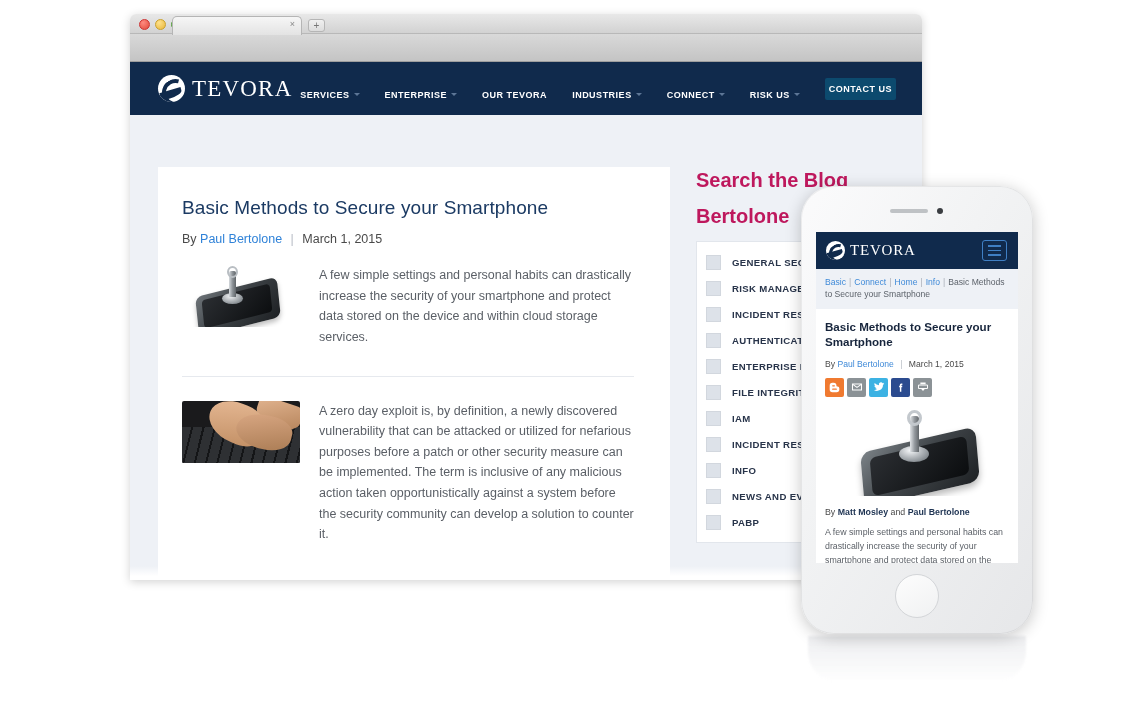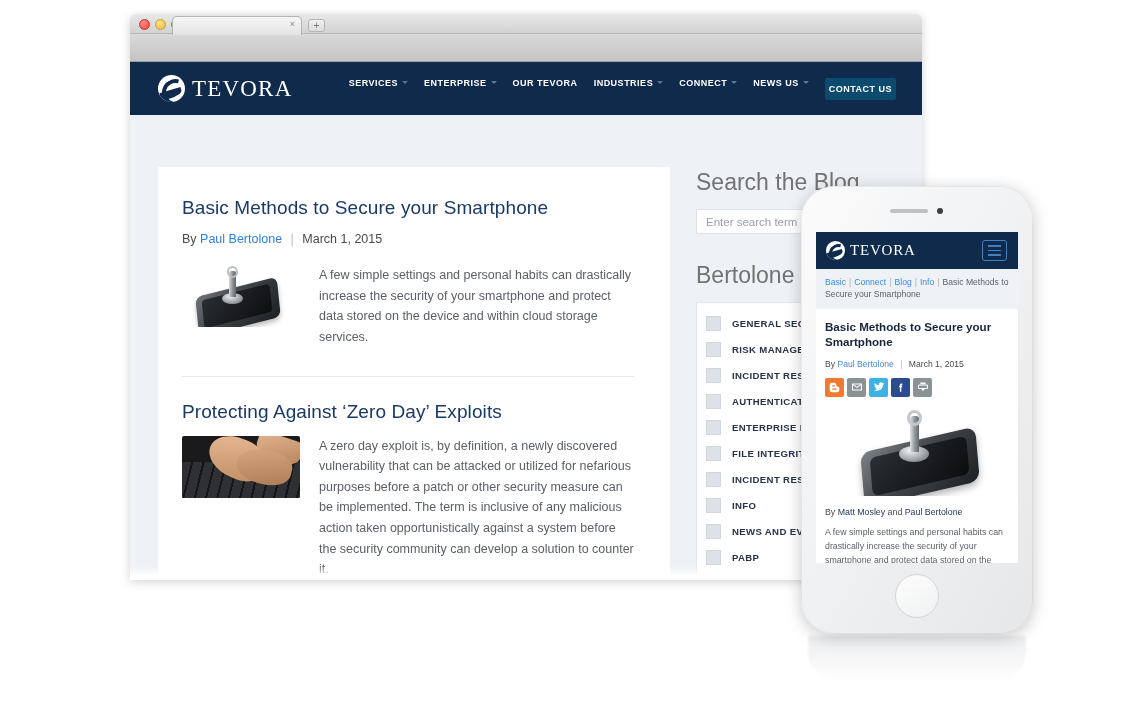--- a/index.html
+++ b/index.html
@@ -82,21 +82,21 @@
     content: ""; position: absolute;
     left: 2px; top: 15px; width: 22px; height: 8px;
     background: #102a4c;
     border-radius: 0 0 60% 40%;
     transform: rotate(-16deg);
   }
   .logo-text {
     color: #ffffff; font-family: "Liberation Serif", serif;
     font-size: 23px; letter-spacing: 1.2px;
   }
-  .nav-items { margin-left: auto; display: flex; align-items: flex-start; gap: 16px; }
+  .nav-items { margin-left: auto; display: flex; align-items: flex-end; gap: 25px; }
   .nav-item {
     color: #ffffff; font-size: 9px; font-weight: bold;
     letter-spacing: 0.5px; white-space: nowrap;
     display: flex; align-items: center; gap: 4px;
   }
   .caret {
     width: 0; height: 0;
     border-left: 3px solid transparent;
     border-right: 3px solid transparent;
     border-top: 3px solid #5d7696;
@@ -198,21 +198,21 @@
     border-radius: 30% 20% 40% 50%;
     transform: rotate(18deg);
   }
   .excerpt {
     font-size: 12.5px; line-height: 1.65; color: #5a5f66; flex: 1;
   }
 
   
   .sidebar { width: 200px; padding-top: 2px; }
   .side-h {
-    color: #737373; font-size: 23px; font-weight: normal;
+    color: #be185d; font-size: 20px; font-weight: bold;
     margin-bottom: 13px; white-space: nowrap;
   }
   .search-box {
     background: #ffffff; border: 1px solid #dfe3e9;
     height: 25px; width: 198px;
     display: flex; align-items: center; padding: 0 9px;
     font-size: 11.5px; color: #9aa0a8; margin-bottom: 28px;
     white-space: nowrap; overflow: hidden;
   }
   .cat-list { background: #ffffff; border: 1px solid #e2e6ec; width: 198px; padding: 7px 0; }
@@ -349,21 +349,21 @@
     width: 15px; height: 16px;
     border: 3px solid #c3c8cd; border-radius: 50%;
   }
   .ph-img .k-base {
     position: absolute; left: 74px; top: 38px;
     width: 30px; height: 16px;
     background: radial-gradient(ellipse at 38% 28%, #f4f6f8, #8f959a 68%, #5c6265);
     border-radius: 50%;
   }
   .ph-authors { font-size: 8.8px; color: #4a4a4a; margin-bottom: 8px; }
-  .ph-authors b { color: #1e3352; font-weight: normal; }
+  .ph-authors b { color: #1e3352; font-weight: bold; }
   .ph-excerpt { font-size: 8.8px; line-height: 1.62; color: #5a5f66; }
   .phone-reflection {
     position: absolute; left: 808px; top: 636px;
     width: 218px; height: 46px;
     background: linear-gradient(to bottom, rgba(232,233,236,0.75), rgba(255,255,255,0));
     border-radius: 0 0 30px 30px;
     filter: blur(1px);
   }
 </style>
 </head>
@@ -408,21 +408,21 @@
         </div>
         <div class="nav-item">
           <span>INDUSTRIES</span>
           <span class="caret"></span>
         </div>
         <div class="nav-item">
           <span>CONNECT</span>
           <span class="caret"></span>
         </div>
         <div class="nav-item">
-          <span>NEWS US</span>
+          <span>RISK US</span>
           <span class="caret"></span>
         </div>
         <div class="nav-cta">CONTACT US</div>
       </div>
     </div>
 
     <div class="page-body">
       <div class="content-row">
 
         <div class="card">
@@ -443,39 +443,37 @@
                   <span class="key-base"></span>
                   <span class="key-shaft"></span>
                   <span class="key-head"></span>
                 </div>
               </div>
               <p class="excerpt">A few simple settings and personal habits can drastically increase the security of your smartphone and protect data stored on the device and within cloud storage services.</p>
             </div>
           </div>
 
           <div class="post">
-            <h2 class="post-title">Protecting Against ‘Zero Day’ Exploits</h2>
             <div class="post-body">
               <div class="thumb">
                 <div class="thumb-img thumb-keys">
                   <span class="kb"></span>
                   <span class="arm"></span>
                   <span class="hand1"></span>
                   <span class="hand2"></span>
                 </div>
               </div>
               <p class="excerpt">A zero day exploit is, by definition, a newly discovered vulnerability that can be attacked or utilized for nefarious purposes before a patch or other security measure can be implemented. The term is inclusive of any malicious action taken opportunistically against a system before the security community can develop a solution to counter it.</p>
             </div>
           </div>
 
         </div>
 
         <div class="sidebar">
           <h3 class="side-h">Search the Blog</h3>
-          <div class="search-box">Enter search term</div>
 
           <h3 class="side-h">Bertolone</h3>
           <div class="cat-list">
             <div class="cat-row">
               <span class="cat-box"></span>
               <span class="cat-label">GENERAL SECURITY</span>
             </div>
             <div class="cat-row">
               <span class="cat-box"></span>
               <span class="cat-label">RISK MANAGEMENT</span>
@@ -488,20 +486,24 @@
               <span class="cat-box"></span>
               <span class="cat-label">AUTHENTICATION</span>
             </div>
             <div class="cat-row">
               <span class="cat-box"></span>
               <span class="cat-label">ENTERPRISE RISK</span>
             </div>
             <div class="cat-row">
               <span class="cat-box"></span>
               <span class="cat-label">FILE INTEGRITY</span>
+            </div>
+            <div class="cat-row">
+              <span class="cat-box"></span>
+              <span class="cat-label">IAM</span>
             </div>
             <div class="cat-row">
               <span class="cat-box"></span>
               <span class="cat-label">INCIDENT RESPONSE</span>
             </div>
             <div class="cat-row">
               <span class="cat-box"></span>
               <span class="cat-label">INFO</span>
             </div>
             <div class="cat-row">
@@ -537,21 +539,21 @@
           <span class="ph-logo-text">TEVORA</span>
         </div>
         <div class="ph-burger">
           <i></i>
             <i></i>
             <i></i>
         </div>
       </div>
 
       <div class="ph-crumb">
-        <a>Basic</a><span class="bsep">|</span><a>Connect</a><span class="bsep">|</span><a>Blog</a><span class="bsep">|</span><a>Info</a><span class="bsep">|</span><span>Basic Methods to Secure your Smartphone</span>
+        <a>Basic</a><span class="bsep">|</span><a>Connect</a><span class="bsep">|</span><a>Home</a><span class="bsep">|</span><a>Info</a><span class="bsep">|</span><span>Basic Methods to Secure your Smartphone</span>
       </div>
 
       <div class="ph-article">
         <h1 class="ph-title">Basic Methods to Secure your Smartphone</h1>
 
         <div class="ph-meta">
           <span>By</span>
           <span class="author">Paul Bertolone</span>
           <span class="sep">|</span>
           <span>March 1, 2015</span>

